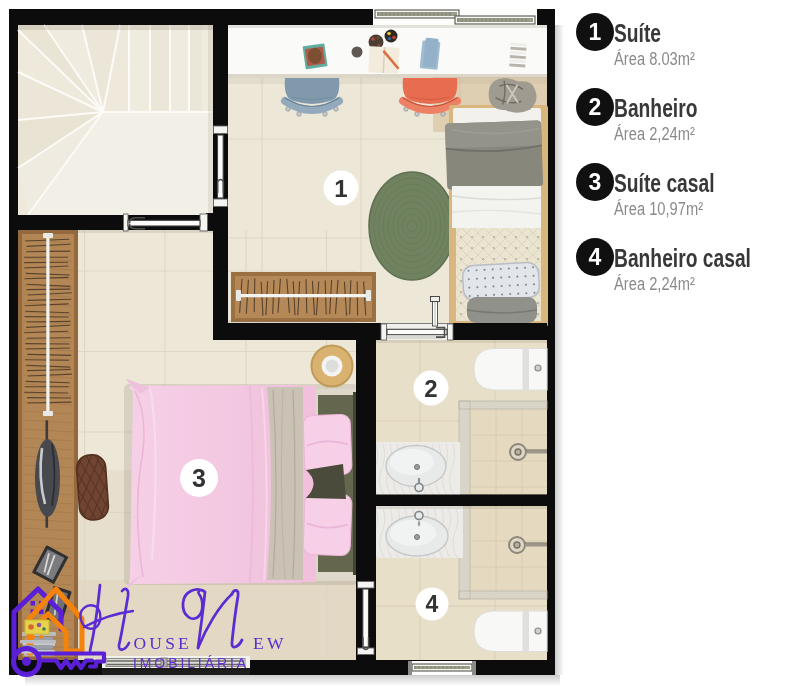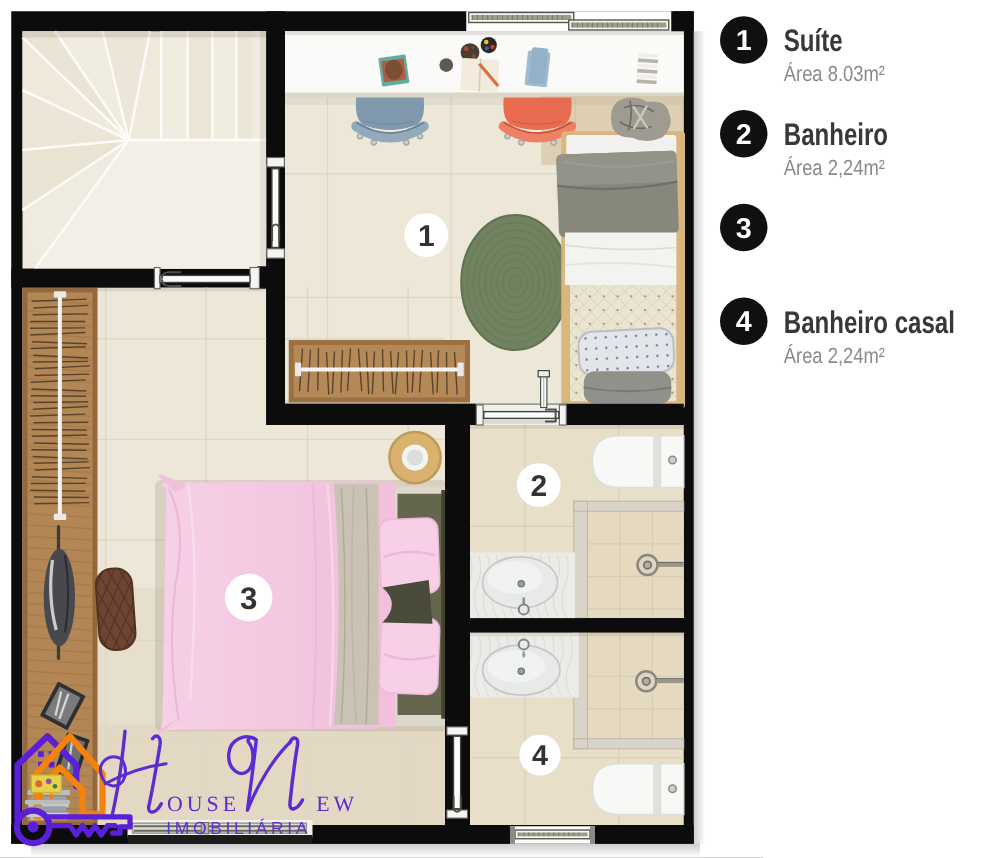--- a/index.html
+++ b/index.html
@@ -1,21 +1,21 @@
 <!DOCTYPE html>
 <html><head><meta charset="utf-8">
 <style>
 html,body{margin:0;padding:0;background:#ffffff;width:800px;height:686px;overflow:hidden}
 #wrap{position:relative;width:800px;height:686px;font-family:"Liberation Sans",sans-serif}
 #plan{position:absolute;left:0;top:0}
 #legend{position:absolute;left:576px;top:0;width:224px}
 .item{position:absolute;left:0;display:flex}
 .badge{width:38px;height:38px;border-radius:50%;background:#101010;color:#fff;font-size:23px;font-weight:bold;
 display:flex;align-items:center;justify-content:center}
-.txt{margin-left:13px;padding-top:7px}
+.txt{padding-top:7px}
 .t{font-size:25px;font-weight:bold;color:#383838;transform:scaleX(0.77);transform-origin:left top;line-height:26px;white-space:nowrap}
 .s{font-size:17.5px;color:#8a8a8a;transform:scaleX(0.84);transform-origin:left top;margin-top:3px;white-space:nowrap}
 </style></head>
 <body>
 <div id="wrap">
 <div id="plan"><svg width="800" height="686" viewBox="0 0 800 686">
         <defs>
 <linearGradient id="shR" x1="0" y1="0" x2="1" y2="0">
 <stop offset="0" stop-color="rgba(130,130,130,0.4)"></stop>
             <stop offset="1" stop-color="rgba(130,130,130,0)"></stop>
@@ -904,20 +904,24 @@
 </div>
       <div class="item" style="top:88px">
 <div class="badge">2</div>
 <div class="txt">
           <div class="t">Banheiro</div>
           <div class="s">Área 2,24m²</div>
         </div>
 </div>
       <div class="item" style="top:163px">
 <div class="badge">3</div>
+<div class="txt">
+          <div class="t">Suíte casal</div>
+          <div class="s">Área 10,97m²</div>
+        </div>
 </div>
       <div class="item" style="top:238px">
 <div class="badge">4</div>
 <div class="txt">
           <div class="t">Banheiro casal</div>
           <div class="s">Área 2,24m²</div>
         </div>
 </div>
     </div>
 </div>

